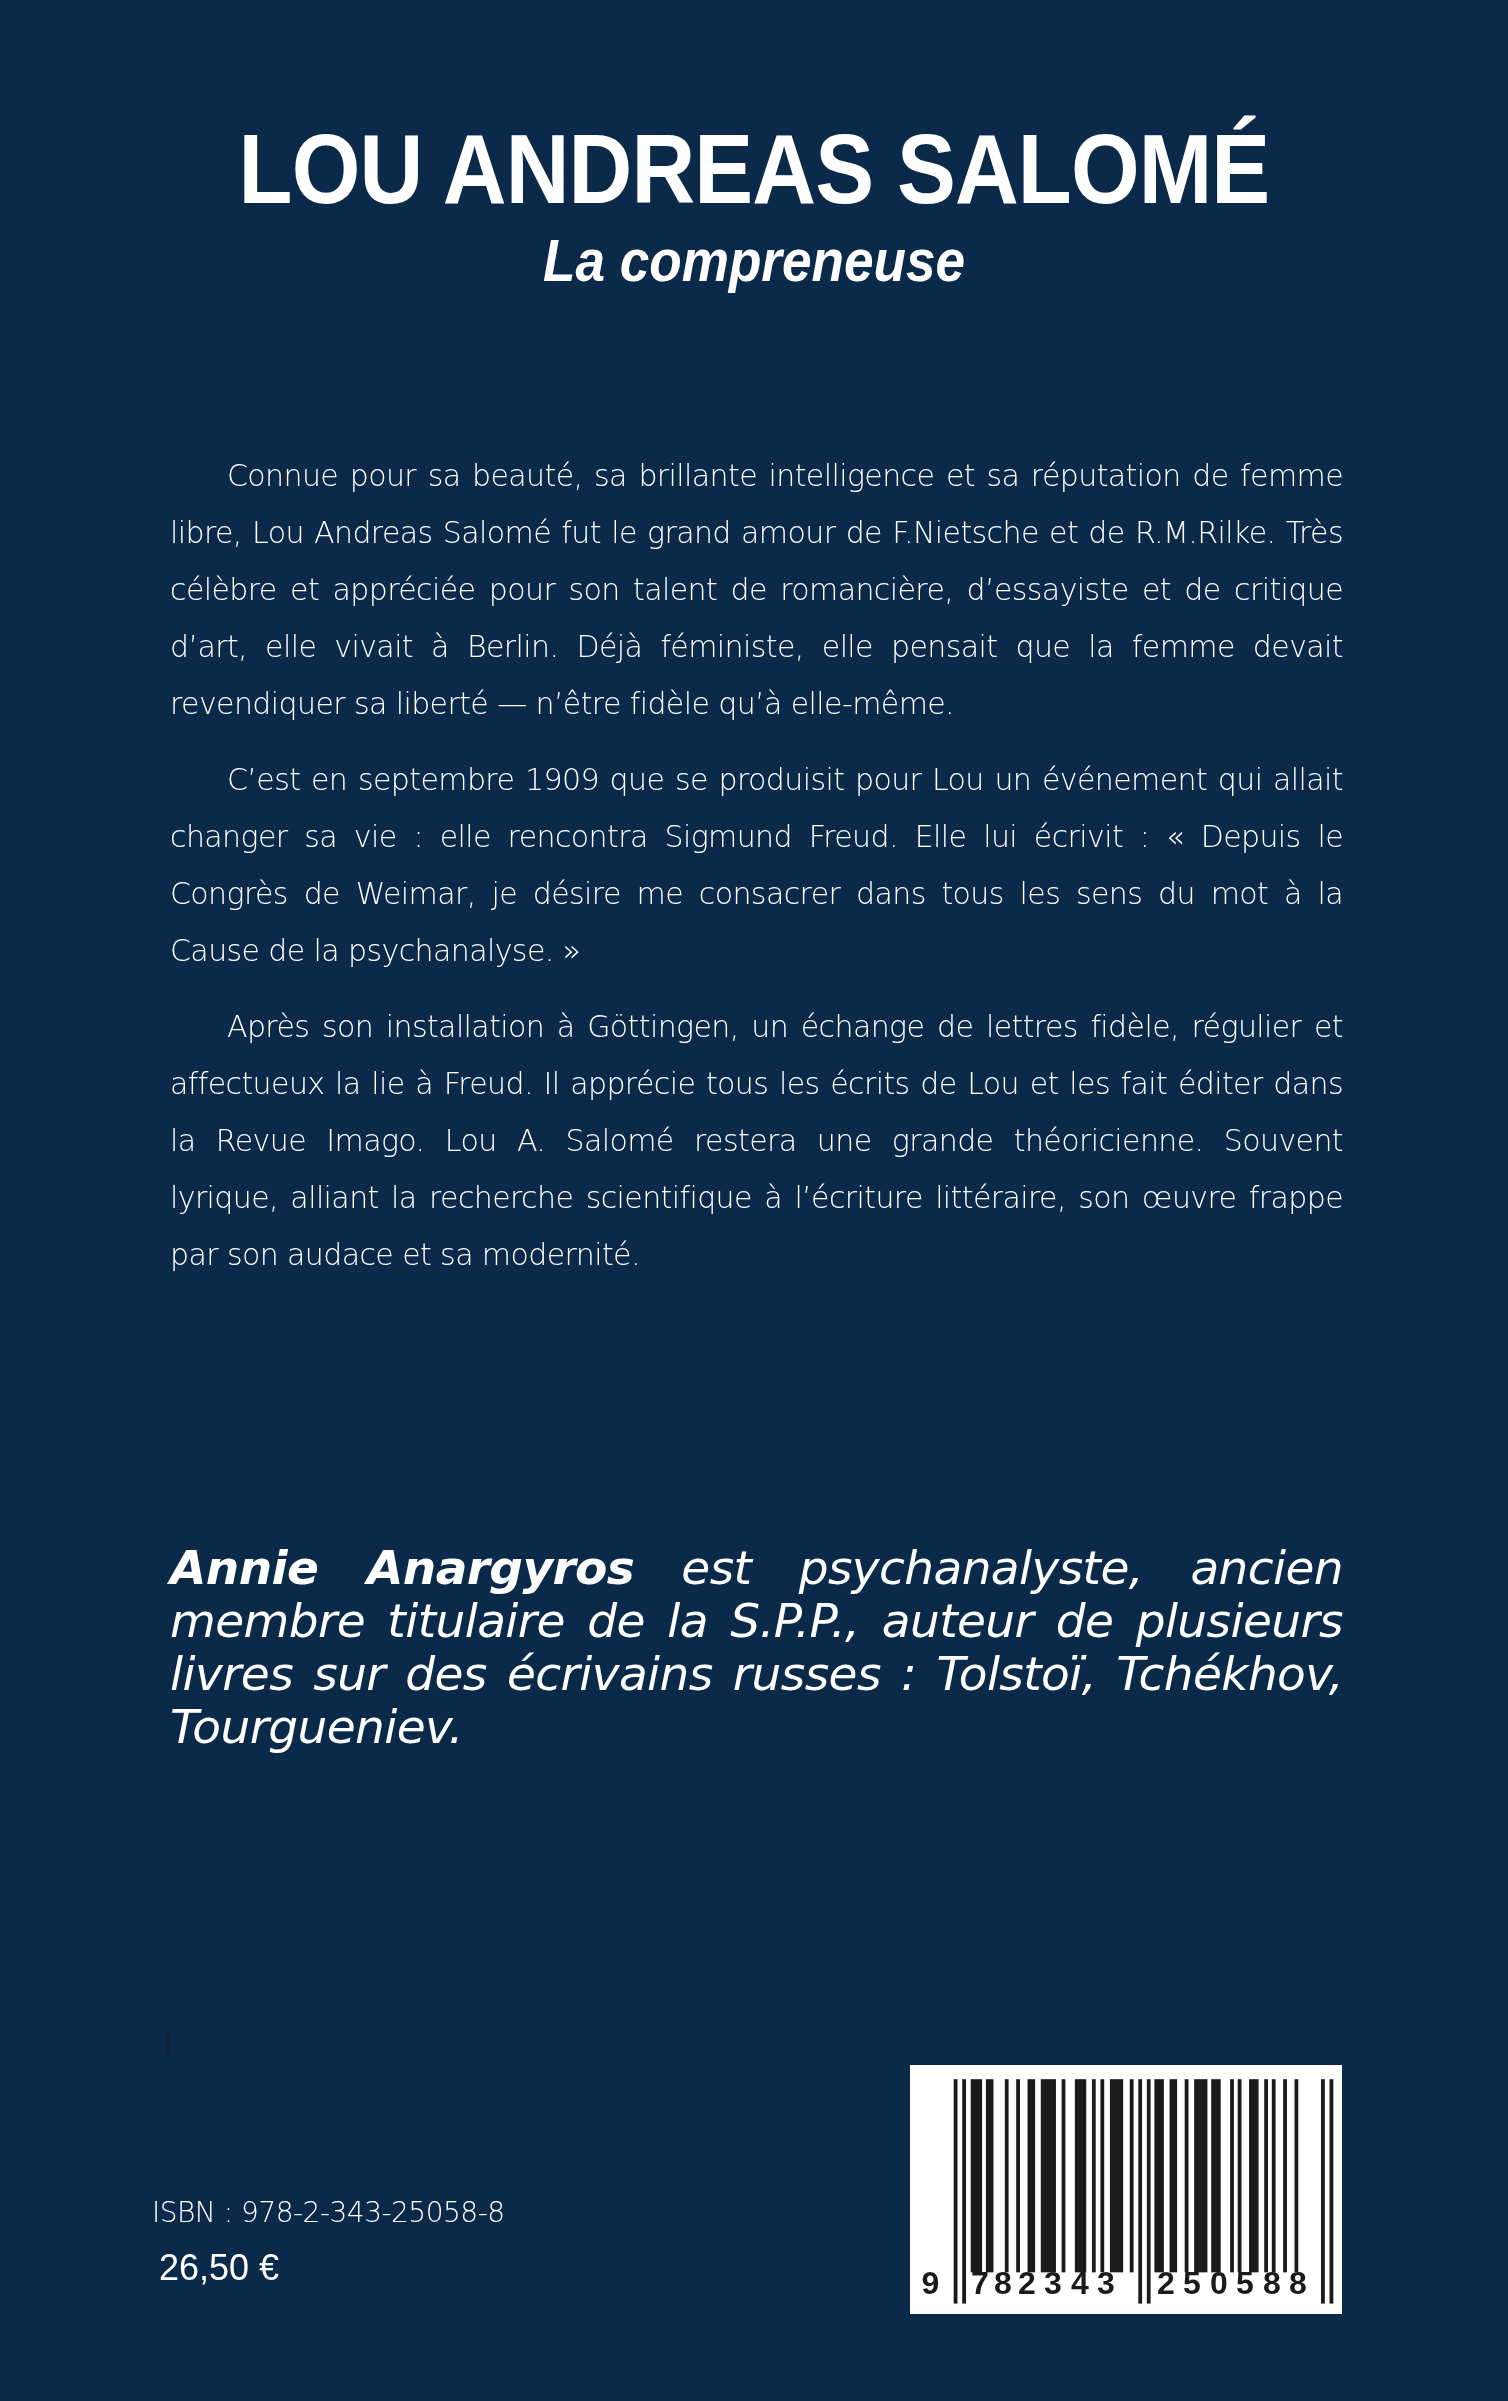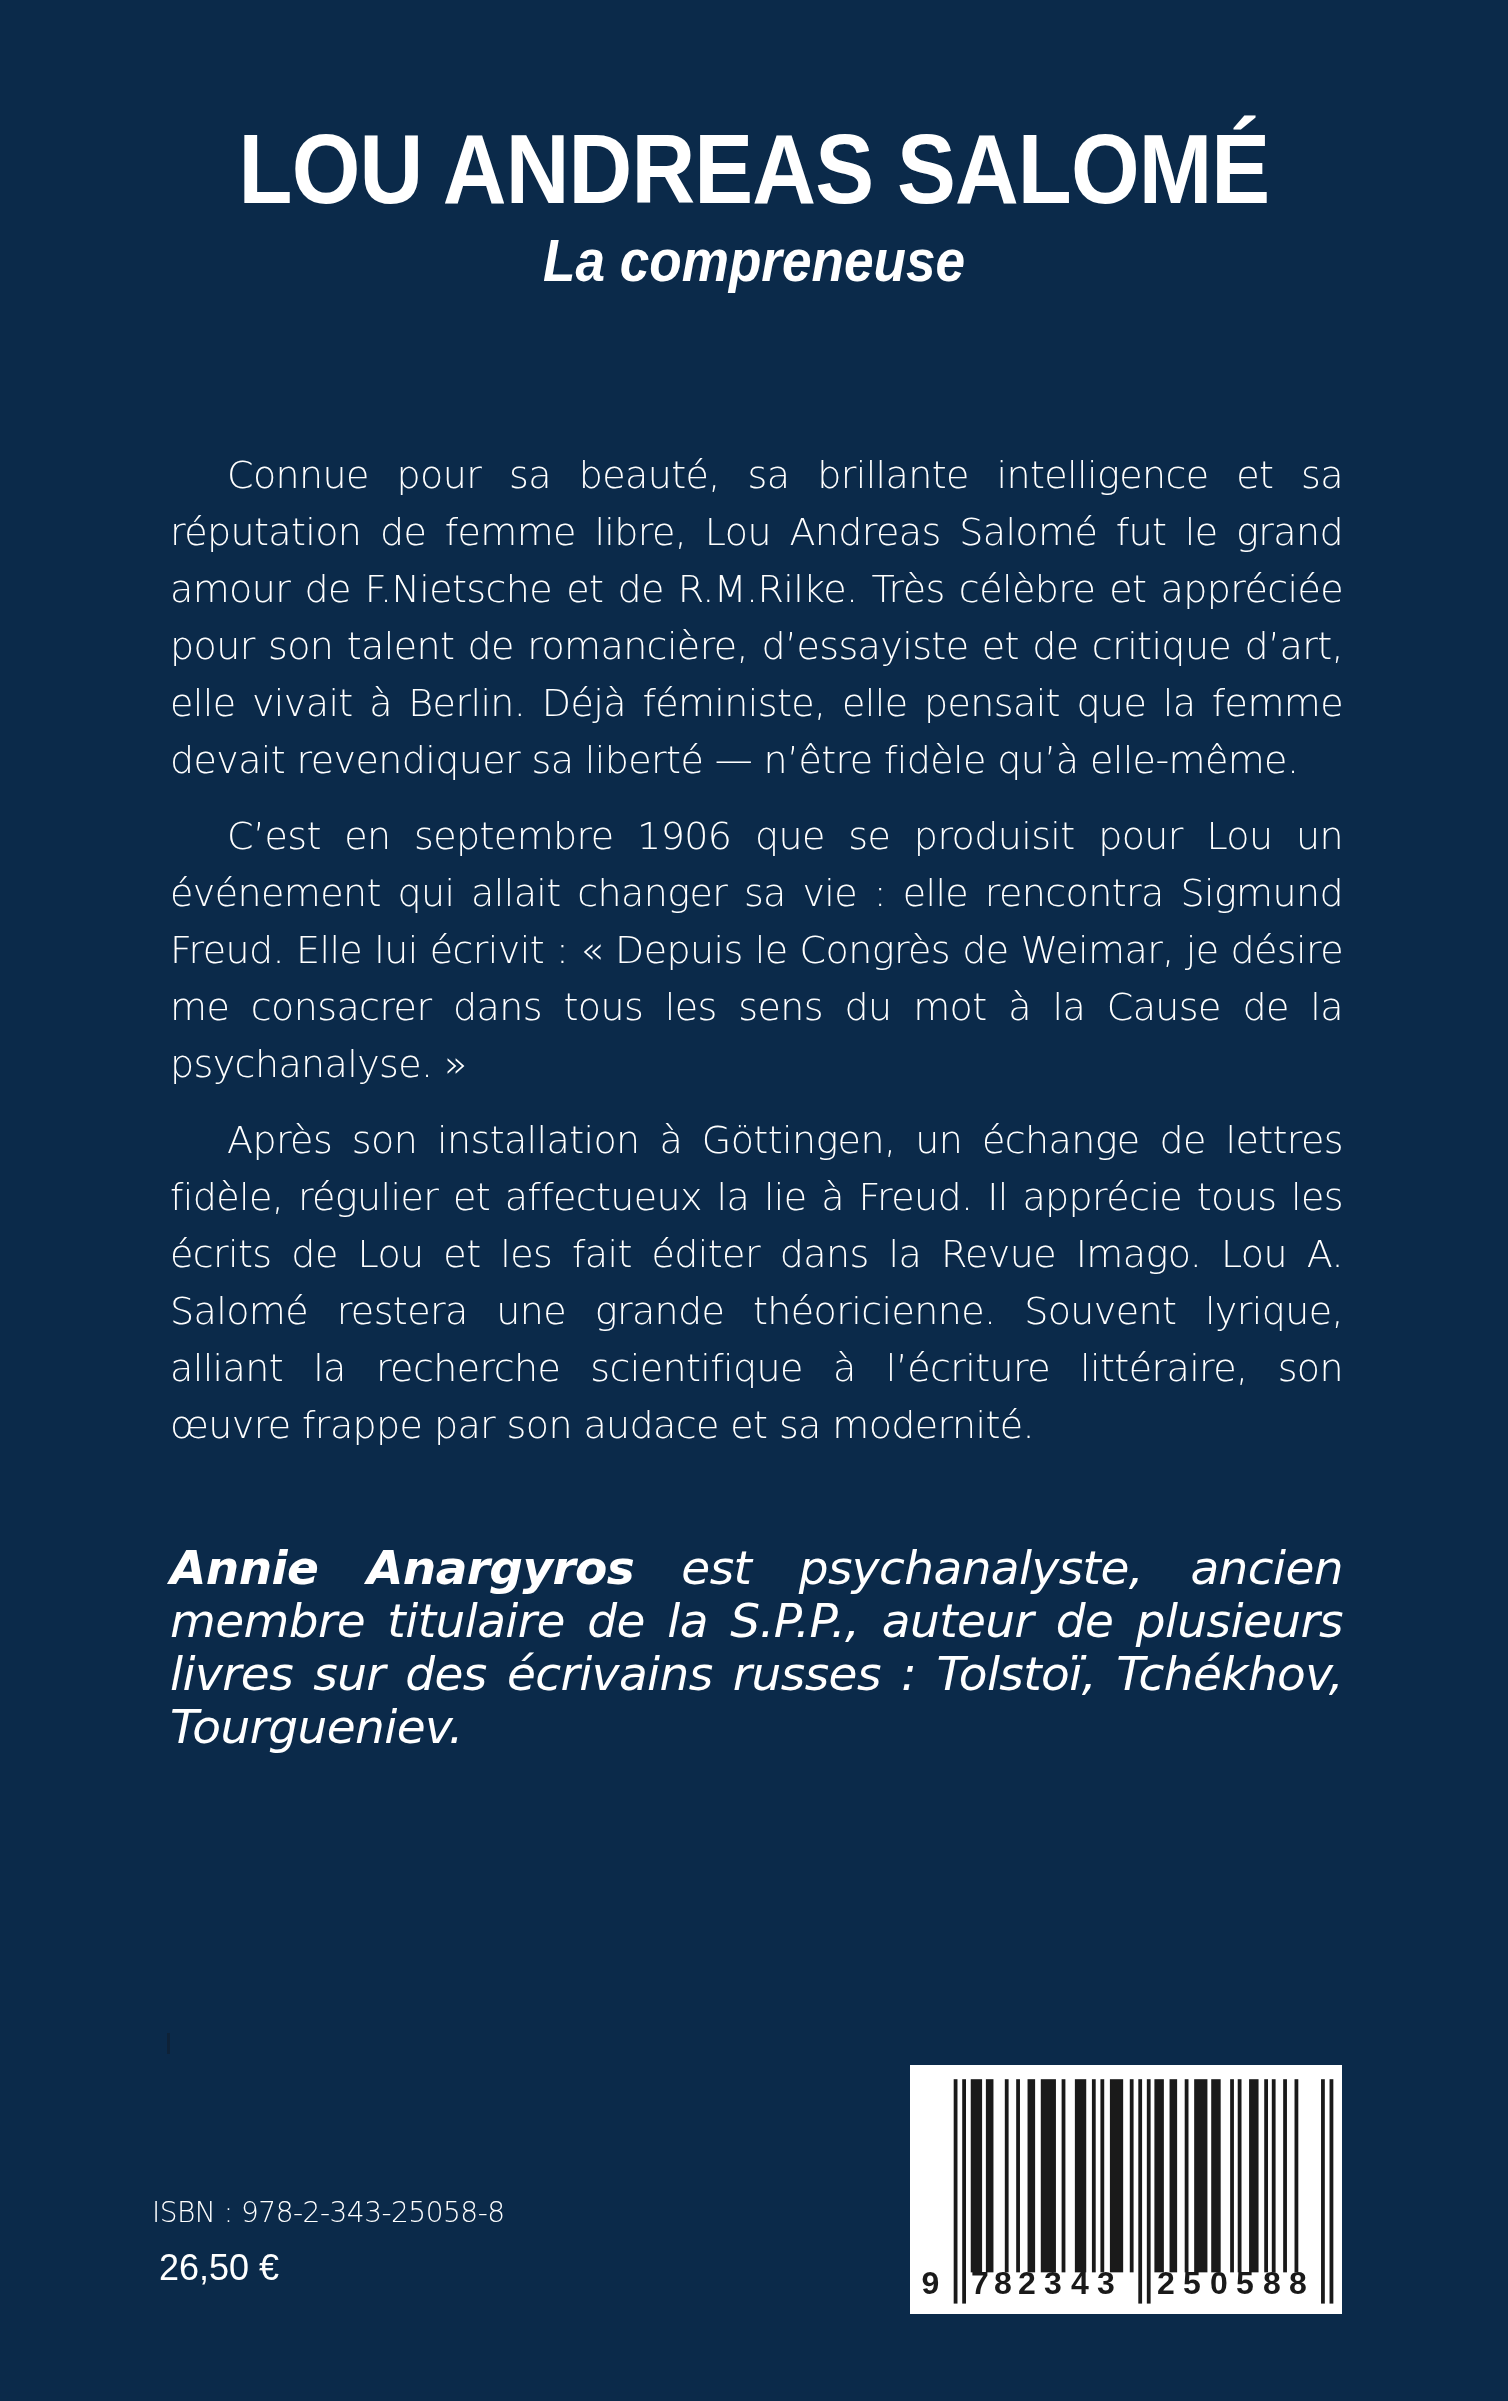--- a/index.html
+++ b/index.html
@@ -44,21 +44,21 @@
       transform: scaleX(0.9);
       transform-origin: center;
       margin: 0;
     }
     .body-text {
       position: absolute;
       left: 170px;
       width: 1173px;
       font-family: "DejaVu Sans", sans-serif;
       font-weight: 200;
-      font-size: 38px;
+      font-size: 30px;
       line-height: 57px;
       text-align: justify;
       letter-spacing: -0.6px;
       margin: 0;
     }
     .body-text p {
       margin: 0 0 19px 0;
       text-indent: 57px;
       hyphens: auto;
     }
@@ -139,21 +139,21 @@
     }
   </style>
 </head>
 <body>
 
 <h1 class="title">LOU ANDREAS SALOMÉ</h1>
 <h2 class="subtitle">La compreneuse</h2>
 
 <div class="body-text p1">
   <p>Connue pour sa beauté, sa brillante intelligence et sa réputation de femme libre, Lou Andreas Salomé fut le grand amour de F.Nietsche et de R.M.Rilke. Très célèbre et appréciée pour son talent de romancière, d’essayiste et de critique d’art, elle vivait à Berlin. Déjà féministe, elle pensait que la femme devait revendiquer sa liberté — n’être fidèle qu’à elle-même.</p>
-  <p>C’est en septembre 1906 que se produisit pour Lou un événement qui allait changer sa vie : elle rencontra Sigmund Freud. Elle lui écrivit : « Depuis le Congrès de Weimar, je désire me consacrer dans tous les sens du mot à la Cause de la psychanalyse. »</p>
+  <p>C’est en septembre 1909 que se produisit pour Lou un événement qui allait changer sa vie : elle rencontra Sigmund Freud. Elle lui écrivit : « Depuis le Congrès de Weimar, je désire me consacrer dans tous les sens du mot à la Cause de la psychanalyse. »</p>
   <p>Après son installation à Göttingen, un échange de lettres fidèle, régulier et affectueux la lie à Freud. Il apprécie tous les écrits de Lou et les fait éditer dans la Revue Imago. Lou A. Salomé restera une grande théoricienne. Souvent lyrique, alliant la recherche scientifique à l’écriture littéraire, son œuvre frappe par son audace et sa modernité.</p>
 </div>
 
 <p class="author"><span class="author-name">Annie Anargyros</span><span> est psychanalyste, ancien membre titulaire de la S.P.P., auteur de plusieurs livres sur des écrivains russes : Tolstoï, Tchékhov, Tourgueniev.</span></p>
 
 <div class="mark"></div>
 
 <div class="isbn">ISBN : 978-2-343-25058-8</div>
 <div class="price">26,50 €</div>
 

